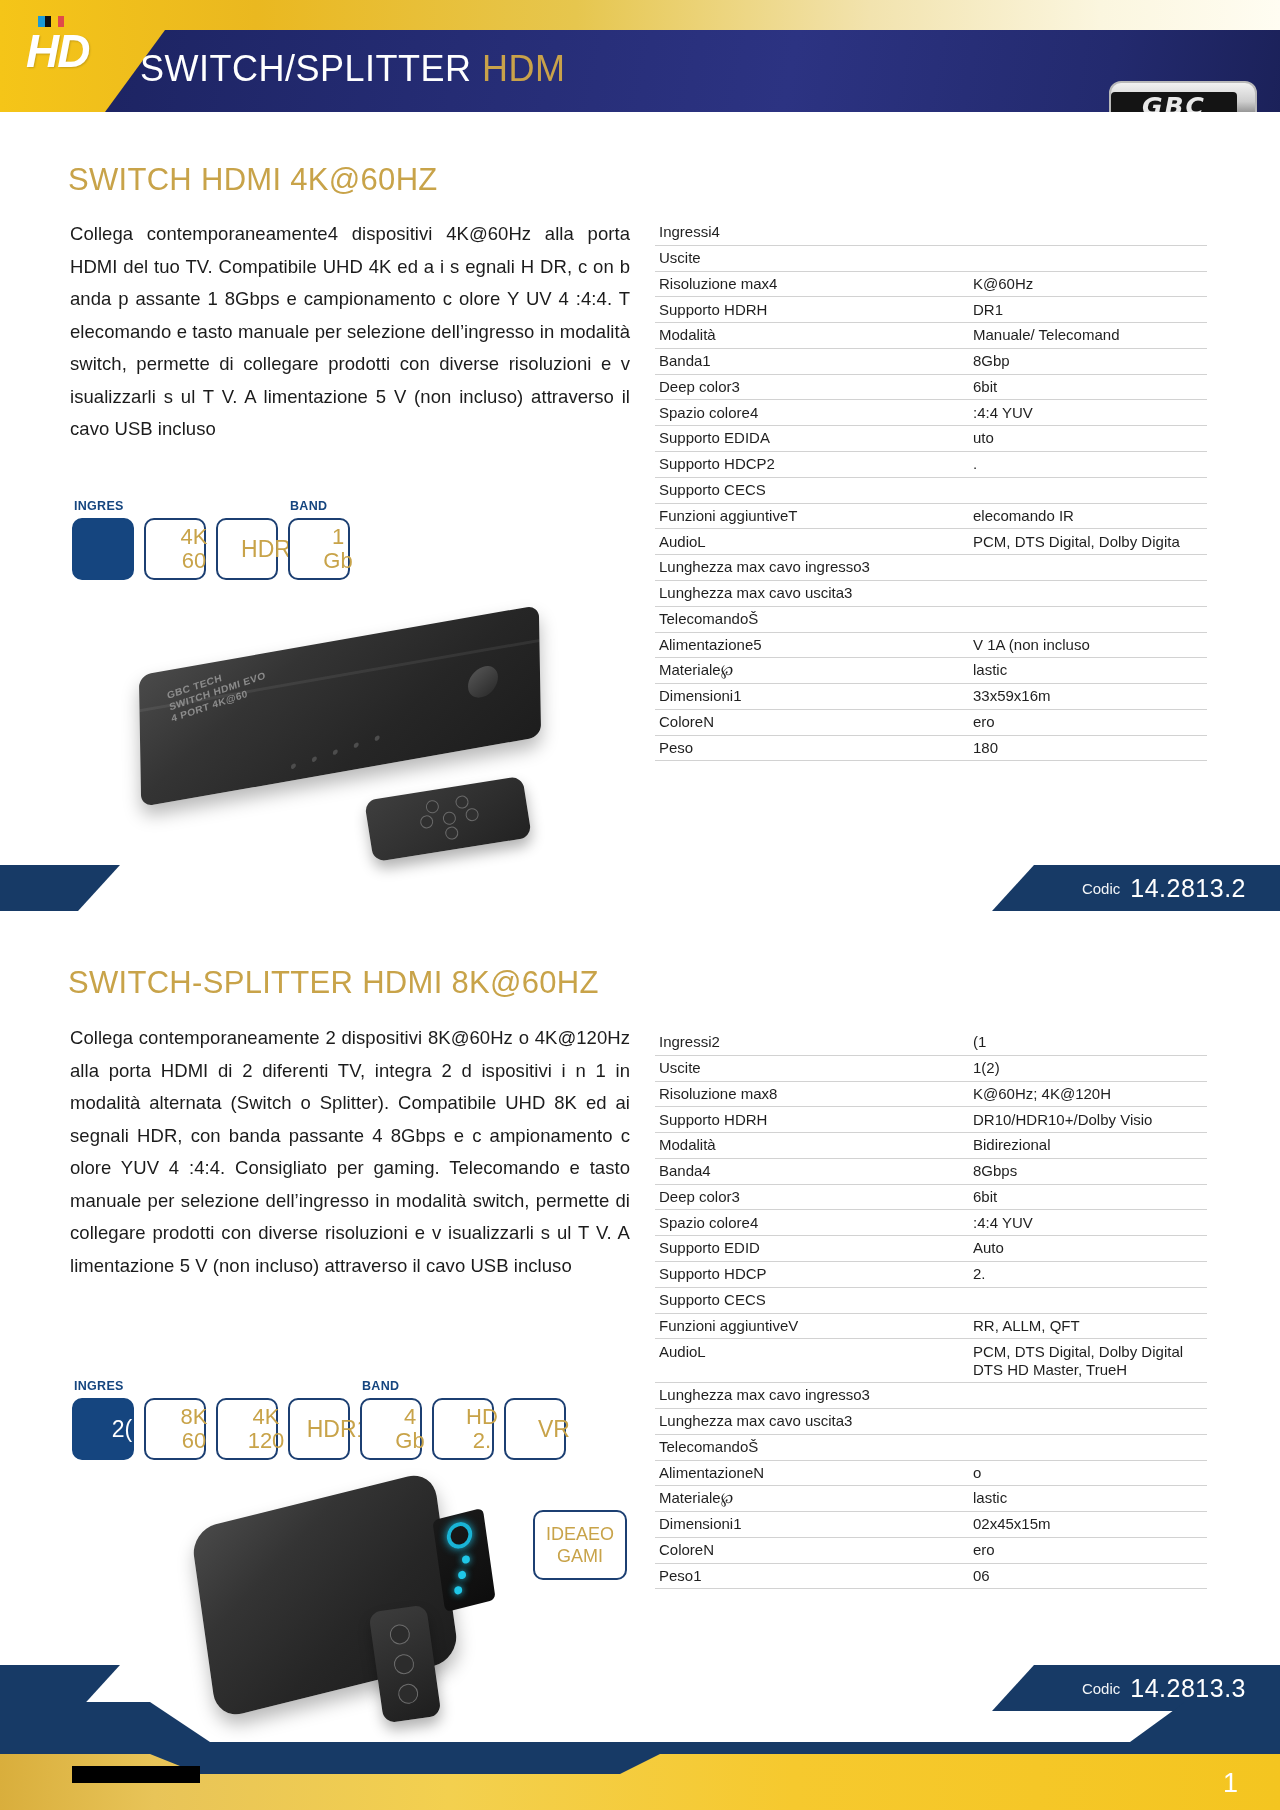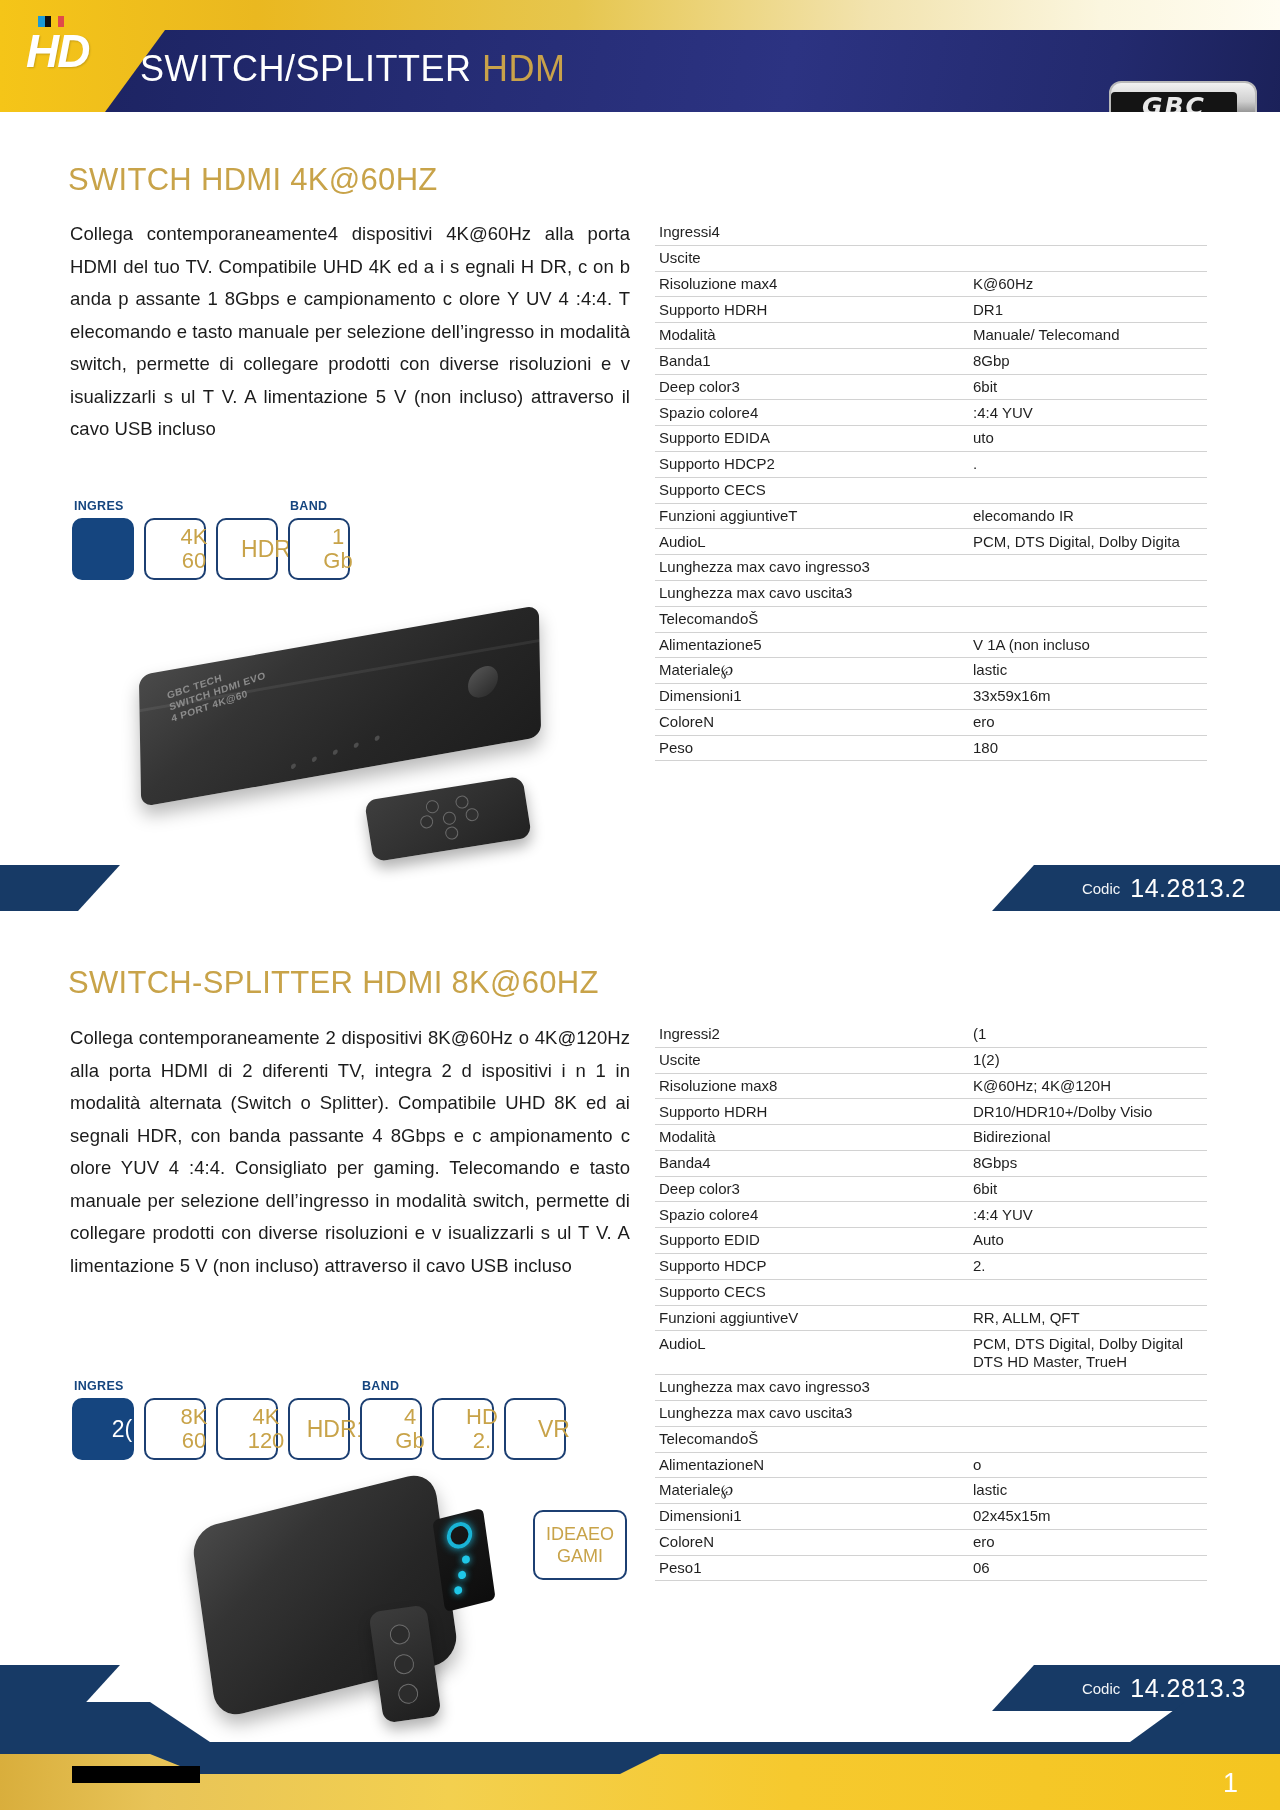--- a/index.html
+++ b/index.html
@@ -184,21 +184,21 @@
     position:absolute; left: 533px; top: 598px;
     width: 94px; height: 70px; border:2.2px solid #1c3f72; border-radius:10px;
     background:#fff; color:#c8a349;
     display:flex; flex-direction:column; align-items:center; justify-content:center;
     font-size: 18px; line-height: 22px;
   }
 
   
   .spec { position:absolute; left: 655px; width: 552px; }
   .sec1 .spec { top: 108px; }
-  .sec2 .spec { top: 110px; }
+  .sec2 .spec { top: 118px; }
   .spec-row {
     display:flex; border-bottom: 1px solid #d2d2d2;
     font-size: 15px; color:#1f1f1f; line-height: 18px;
     padding: 3.2px 0 3.6px 0;
   }
   .spec-row .k { width: 300px; flex:0 0 300px; padding-left: 4px; }
   .spec-row .v { flex:1; padding-left: 18px; }
   .spec-row .v span { display:block; }
 
   

